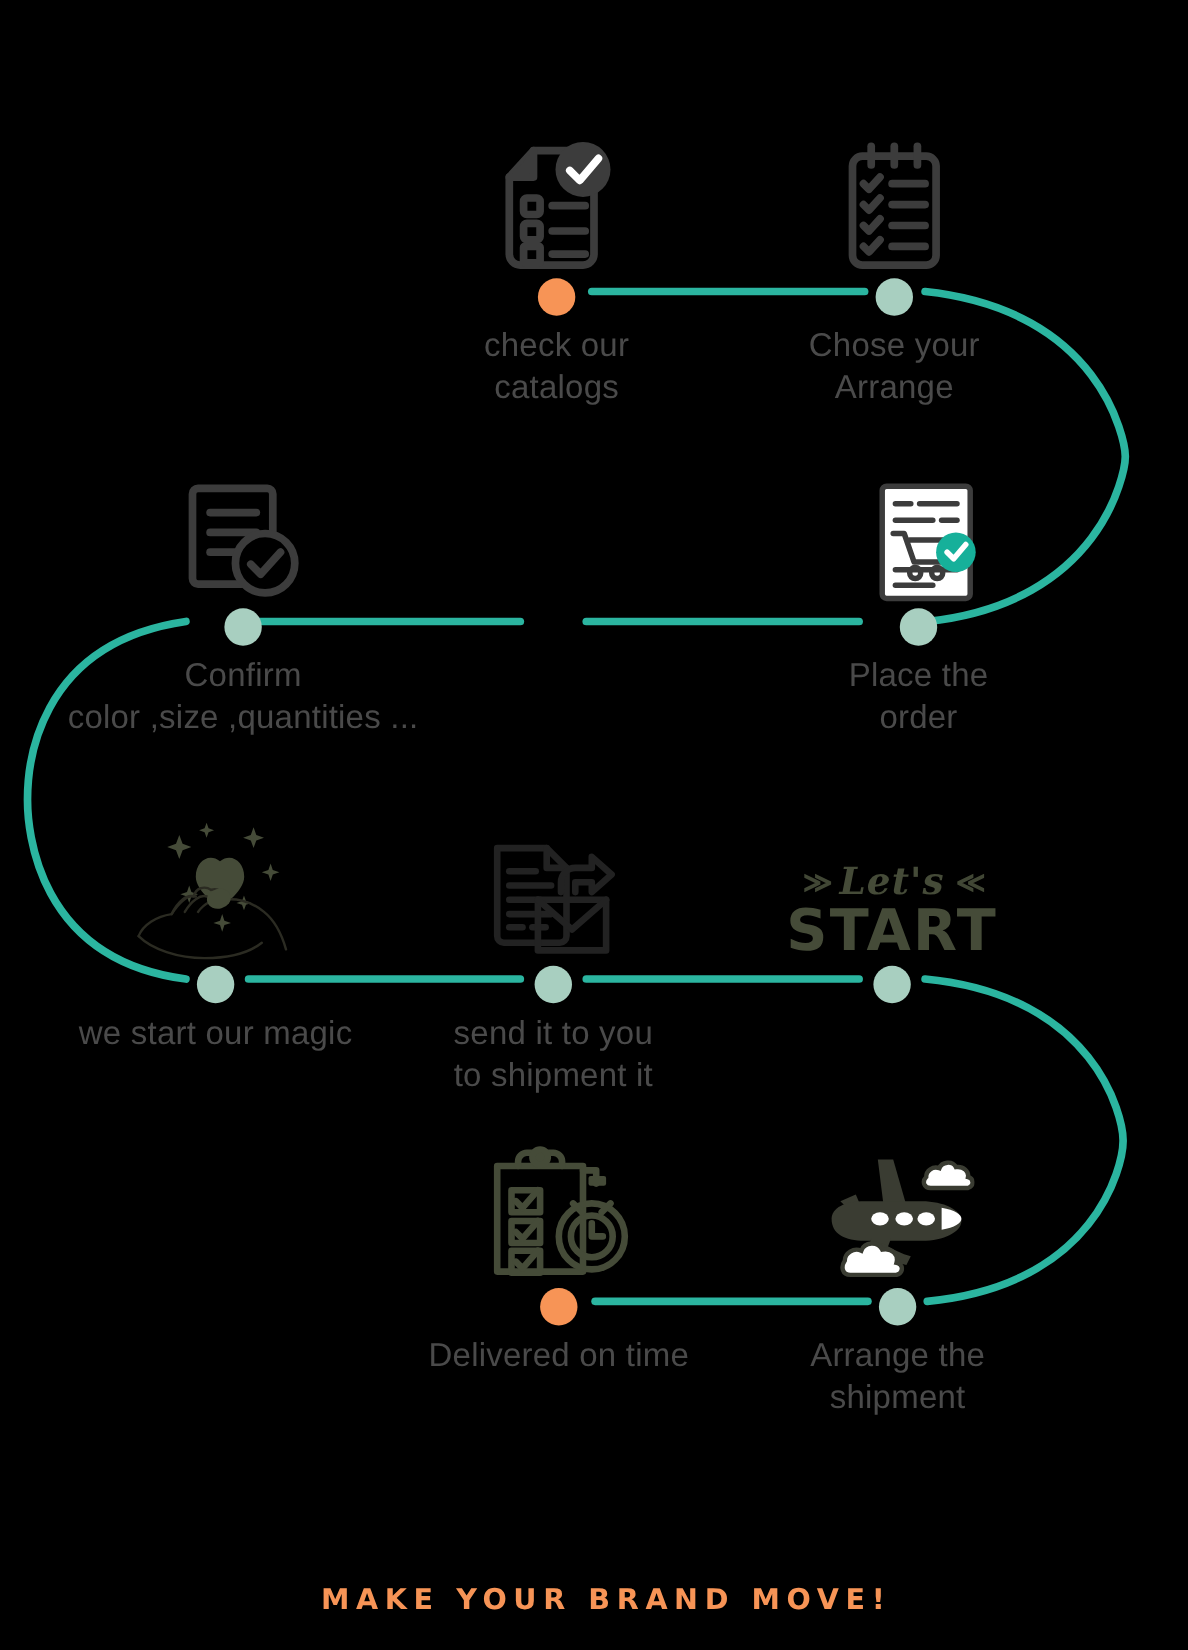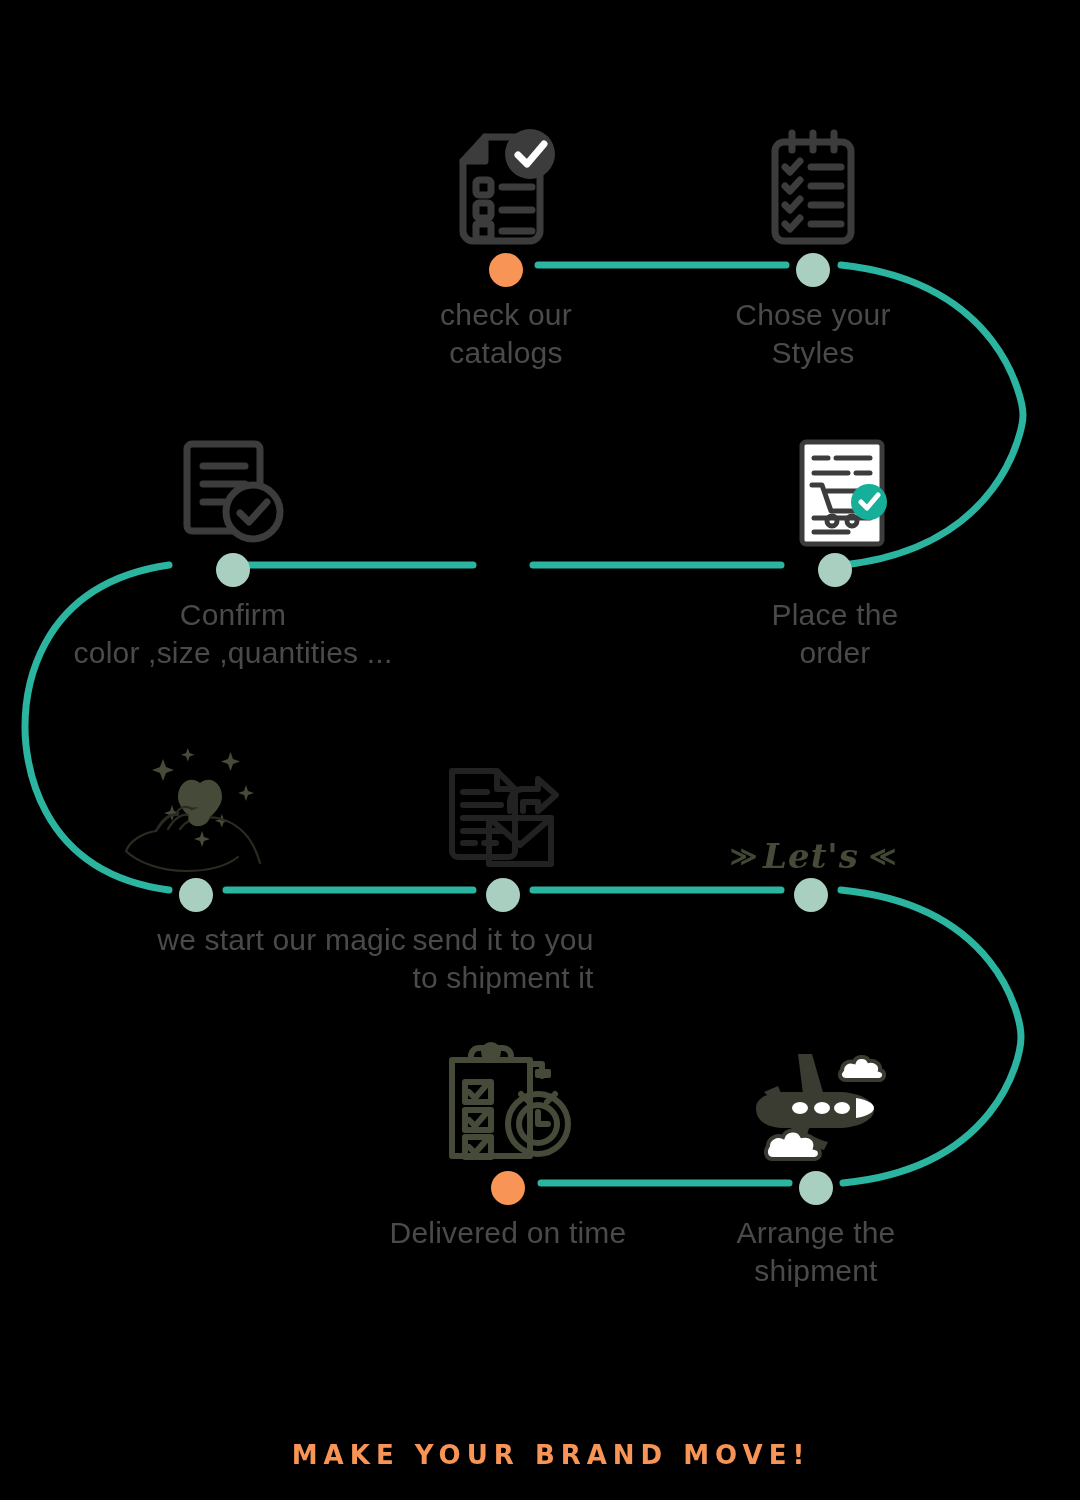--- a/index.html
+++ b/index.html
@@ -109,24 +109,24 @@
           <line x1="48" y1="58" x2="78" y2="58"></line>
           <line x1="48" y1="77" x2="78" y2="77"></line>
           <line x1="48" y1="96" x2="78" y2="96"></line>
         </g>
       </svg>
     </div>
     <div class="dotwrap">
         <div class="dot"></div>
       </div>
     <div class="label">Chose your
-Styles</div>
-  </div>
-
-  <div class="node" style="left:222px;top:418px;text-decoration:underline;">
+Arrange</div>
+  </div>
+
+  <div class="node" style="left:210px;top:418px;text-decoration:underline;">
     <div class="icon">
       <svg width="112" height="112" viewBox="0 0 112 112">
         <g fill="none" stroke="#3C3C3C" stroke-width="7" stroke-linecap="round" stroke-linejoin="round">
           <rect x="10" y="8" width="73" height="87" rx="5"></rect>
           <line x1="26" y1="30" x2="68" y2="30"></line>
           <line x1="26" y1="48" x2="68" y2="48"></line>
           <line x1="26" y1="66" x2="52" y2="66"></line>
           <circle cx="76" cy="76" r="27" fill="#000"></circle>
           <path d="M63 77 L72 86 L90 66"></path>
         </g>
@@ -161,21 +161,21 @@
         <path d="M81 66 L87 72 L98 59" fill="none" stroke="#ffffff" stroke-width="5" stroke-linecap="round" stroke-linejoin="round"></path>
       </svg>
     </div>
     <div class="dotwrap">
         <div class="dot"></div>
       </div>
     <div class="label">Place the
 order</div>
   </div>
 
-  <div class="node" style="left:185px;top:743px;text-align:right;">
+  <div class="node" style="left:185px;top:743px;">
     <div class="icon">
       <svg width="160" height="128" viewBox="0 0 160 128">
         <path d="M62 52 C62 38 74 30 84 38 C94 30 106 38 106 52 C106 66 84 80 84 80 C84 80 62 66 62 52 Z" fill="#454B38"></path>
         <g fill="#454B38">
           <path d="M44 22 l3 -8 l3 8 l8 3 l-8 3 l-3 8 l-3 -8 l-8 -3 Z"></path>
           <path d="M112 14 l2.5 -7 l2.5 7 l7 2.5 l-7 2.5 l-2.5 7 l-2.5 -7 l-7 -2.5 Z"></path>
           <path d="M128 46 l2 -6 l2 6 l6 2 l-6 2 l-2 6 l-2 -6 l-6 -2 Z"></path>
           <path d="M54 66 l2 -6 l2 6 l6 2 l-6 2 l-2 6 l-2 -6 l-6 -2 Z"></path>
           <path d="M84 92 l2 -6 l2 6 l6 2 l-6 2 l-2 6 l-2 -6 l-6 -2 Z"></path>
           <path d="M70 8 l1.8 -5 l1.8 5 l5 1.8 l-5 1.8 l-1.8 5 l-1.8 -5 l-5 -1.8 Z"></path>
@@ -224,20 +224,21 @@
 to shipment it</div>
   </div>
 
   <div class="node" style="left:800px;top:743px;">
     <div class="letsstart">
       <div class="script">
         <span class="ray">≫</span>
         <span>Let's</span>
         <span class="ray">≪</span>
       </div>
+      <div class="big">START</div>
     </div>
     <div class="dotwrap">
         <div class="dot"></div>
       </div>
   </div>
 
   <div class="node" style="left:497px;top:1036px;">
     <div class="icon">
       <svg width="130" height="128" viewBox="0 0 130 128">
         <g fill="none" stroke="#454B38" stroke-width="6" stroke-linecap="round" stroke-linejoin="round">

